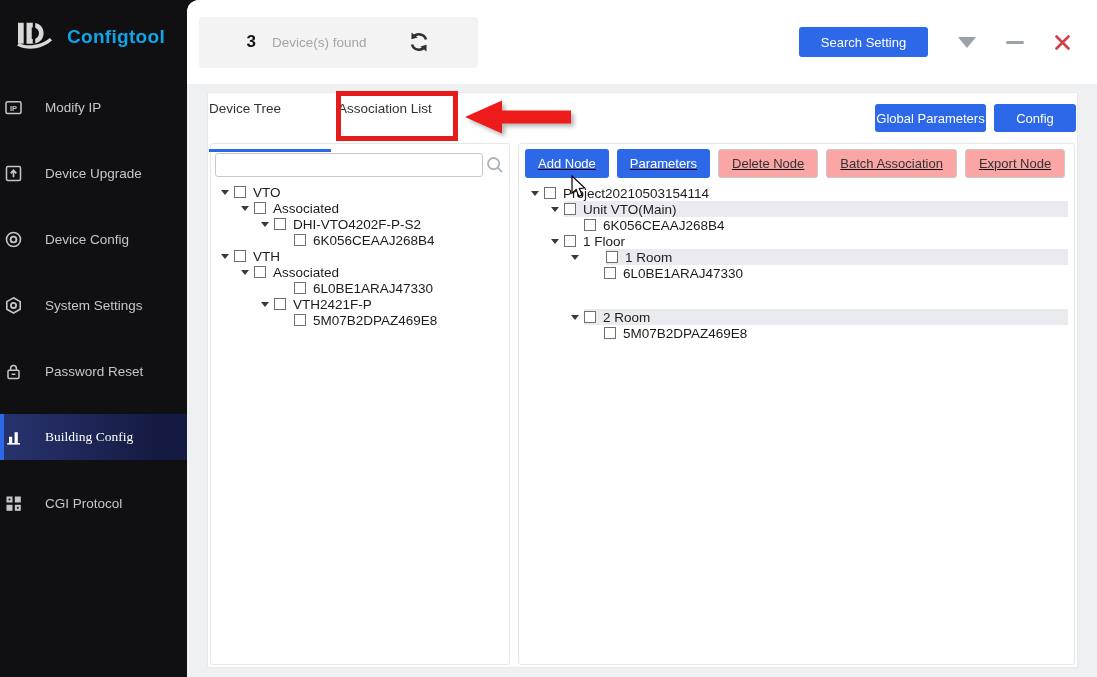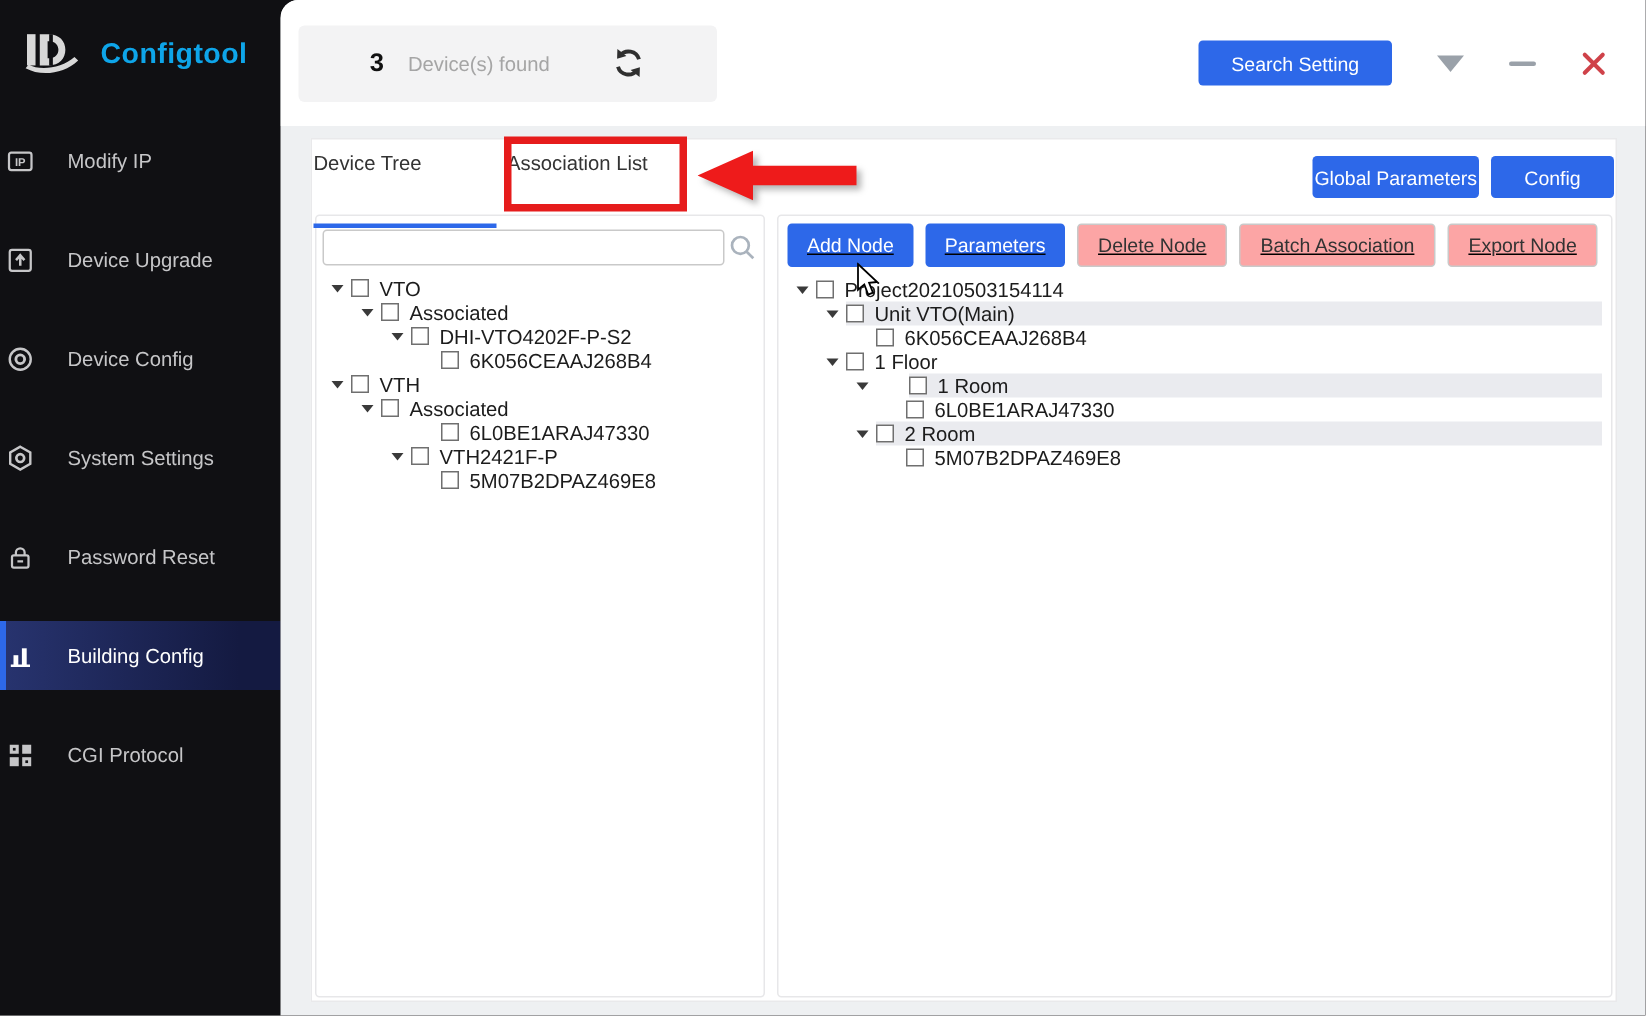--- a/index.html
+++ b/index.html
@@ -8,21 +8,21 @@
   .app { display:flex; width:1097px; height:677px; }
 
   
   .sidebar { width:187px; background:#101013; flex-shrink:0; display:flex; flex-direction:column; }
   .logo-row { height:74px; display:flex; align-items:center; padding-left:15px; }
   .logo-text { color:#0ea5e9; font-size:19px; font-weight:bold; margin-left:10px; letter-spacing:.3px; }
   .nav-item { height:66px; display:flex; align-items:center; cursor:pointer; }
   .nav-hl { width:100%; height:46px; display:flex; align-items:center; 
             border-left:4px solid transparent; color:#c6c6c8; }
   .nav-item.active .nav-hl { background:linear-gradient(90deg,#27336e 0%,#141a41 85%);
-            border-left-color:#2d68e9; color:#ffffff; }
+            border-left-color:#2d68e9; color:#ffffff;font-family:Liberation Serif, serif; }
   .nav-icon { width:19px; height:19px; display:inline-flex; }
   .nav-icon svg { width:19px; height:19px; }
   .nav-label { margin-left:22px; font-size:13.5px; }
 
   
   .main { flex:1; display:flex; flex-direction:column; background:#eef0f2;
           border-top-left-radius:12px; overflow:hidden; }
   .topbar { height:84px; background:#ffffff; display:flex; align-items:center; flex-shrink:0; }
   .found-box { margin-left:12px; width:279px; height:51px; background:#f3f3f4; border-radius:4px;
                display:flex; align-items:center; justify-content:center; }
@@ -375,21 +375,21 @@
                     <span class="tlabel">1 Room</span>
                   </span>
                 </div>
                 <div class="trow" style="padding-left: 60px;">
                   <span class="expander"></span>
                   <span class="trow-body">
                     <span class="cb"></span>
                     <span class="tlabel">6L0BE1ARAJ47330</span>
                   </span>
                 </div>
-                <div class="trow" style="padding-left: 40px;">
+                <div class="trow" style="padding-left: 40px; margin-top: 28px;">
                   <span class="expander">
                     <span class="tri"></span>
                   </span>
                   <span class="trow-body striped">
                     <span class="cb"></span>
                     <span class="tlabel">2 Room</span>
                   </span>
                 </div>
                 <div class="trow" style="padding-left: 60px;">
                   <span class="expander"></span>

